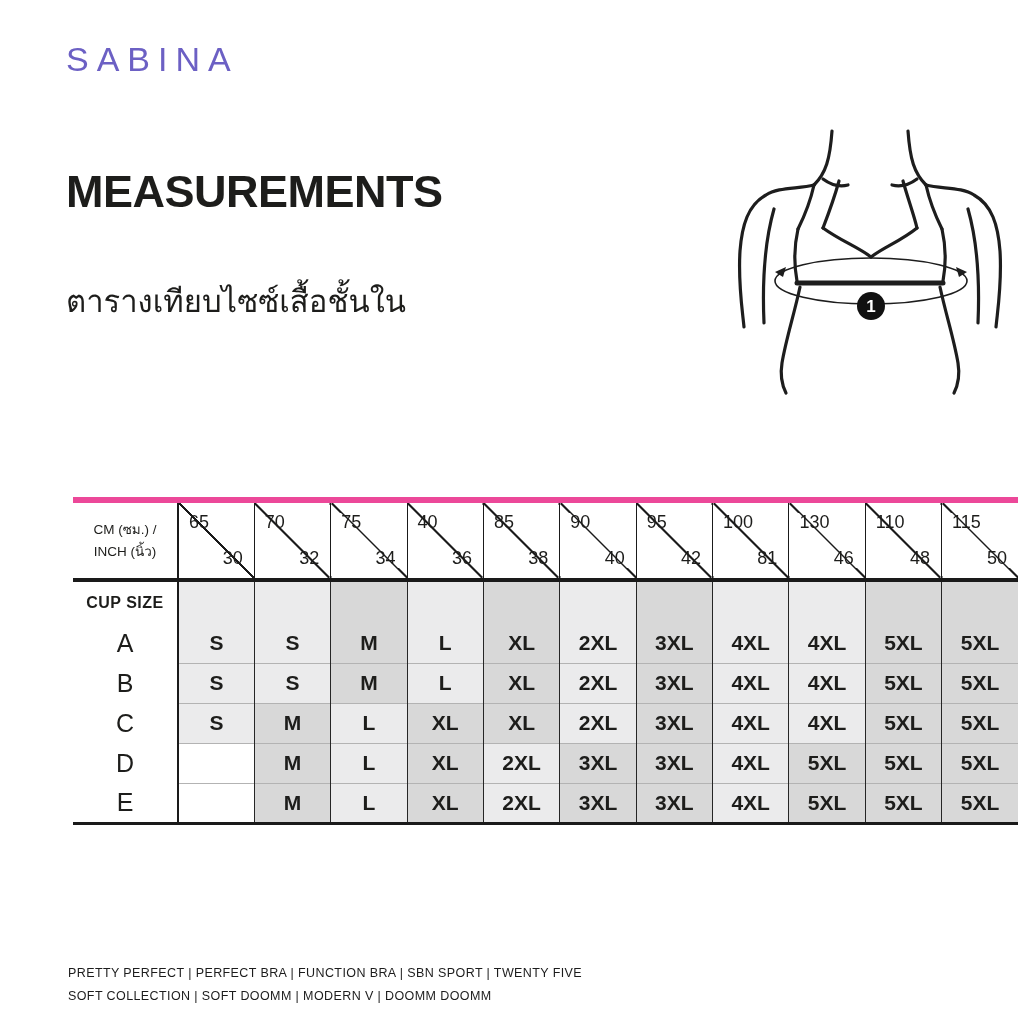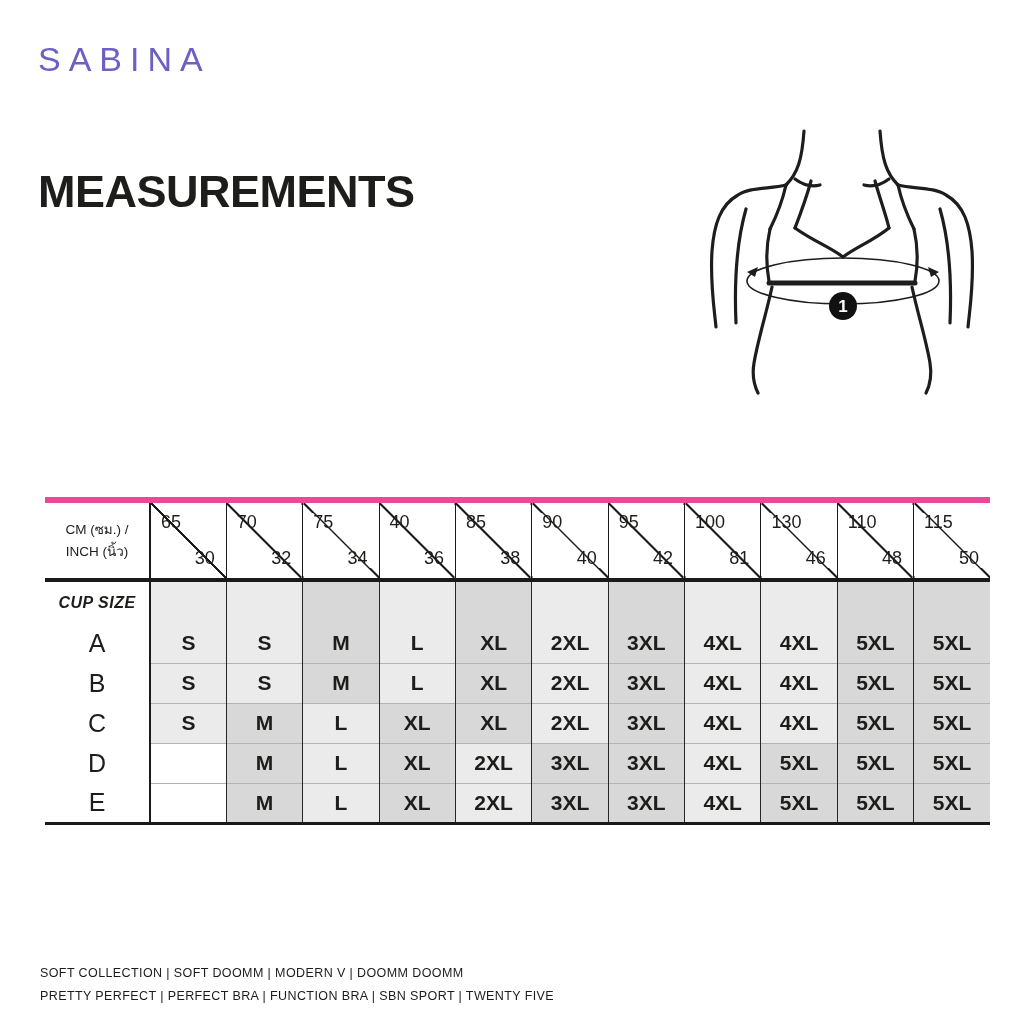--- a/index.html
+++ b/index.html
@@ -1,20 +1,20 @@
 <!DOCTYPE html>
 <html><head>
 <meta charset="utf-8">
 <style>
   html,body{margin:0;padding:0;}
   body{
     width:1024px;height:1024px;background:#ffffff;position:relative;overflow:hidden;
     font-family:"Liberation Sans","DejaVu Sans",sans-serif;color:#1d1d1b;
   }
-  .canvas{position:absolute;inset:0;}
+  .canvas{position:absolute;inset:0;margin-left:28px;}
 
   
   .logo{
     position:absolute;left:38px;top:40px;
     font-size:34px;font-weight:400;letter-spacing:8px;color:#6c60c4;
   }
 
   
   .heading{position:absolute;left:38px;top:168px;line-height:1.08;}
   .heading .line{font-size:45px;font-weight:bold;letter-spacing:-0.5px;color:#1d1d1b;}
@@ -50,21 +50,21 @@
   th.diag-cell{
     position:relative;border-left:1.5px solid #1a1a1a;border-bottom:4px solid #1a1a1a;
     font-weight:400;font-size:18px;color:#1d1d1b;
     background-image:linear-gradient(to top right,
       transparent calc(50% - 0.8px), #1a1a1a calc(50% - 0.8px),
       #1a1a1a calc(50% + 0.8px), transparent calc(50% + 0.8px));
   }
   th.diag-cell .cm{position:absolute;top:9px;left:10px;}
   th.diag-cell .inch{position:absolute;bottom:9px;right:11px;}
 
-  tr.cup-row{height:43px;font-style:italic;}
+  tr.cup-row{height:43px;}
   tr.data-row{height:40px;}
   td.cup-size-label{
     font-weight:bold;font-size:16px;text-align:center;vertical-align:middle;
     border-right:2px solid #1a1a1a;background:#fff;letter-spacing:0.5px;
   }
   td.row-label{
     font-size:25px;font-weight:400;text-align:center;vertical-align:middle;
     border-right:2px solid #1a1a1a;background:#fff;
   }
   td.size-cell{
@@ -81,20 +81,21 @@
 </head>
 <body>
 
 <div class="canvas">
 
   <div class="logo">SABINA</div>
 
   <div class="heading">
     <div class="line">MEASUREMENTS</div>
   </div>
+  <div class="subtitle-th">ตารางเทียบไซซ์เสื้อชั้นใน</div>
 
   <svg class="fig" viewBox="0 0 290 270" fill="none" stroke="#1d1d1d" stroke-width="3.2" stroke-linecap="round" stroke-linejoin="round">
 
     <path d="M106,6 C104,34 100,48 88,60"></path>
     <path d="M182,6 C184,34 188,48 200,60"></path>
 
     <path d="M97,54 C105,60 114,62 122,60"></path>
     <path d="M191,54 C183,60 174,62 166,60"></path>
 
     <path d="M88,60 C72,64 52,62 40,70 C22,80 16,100 14,126 C12,158 16,182 18,202"></path>
@@ -262,17 +263,17 @@
           <td class="size-cell" style="background: rgb(216, 216, 216);">3XL</td>
           <td class="size-cell" style="background: rgb(235, 235, 236);">4XL</td>
           <td class="size-cell" style="background: rgb(216, 216, 216);">5XL</td>
           <td class="size-cell" style="background: rgb(216, 216, 216);">5XL</td>
           <td class="size-cell" style="background: rgb(216, 216, 216);">5XL</td>
         </tr>
       </tbody>
   </table>
 
   <div class="footer">
+    <div>PRETTY PERFECT  |  PERFECT BRA  |  FUNCTION BRA  |  SBN SPORT  |  TWENTY FIVE</div>
     <div>SOFT COLLECTION  |  SOFT DOOMM  |  MODERN V  |  DOOMM DOOMM</div>
-    <div>PRETTY PERFECT  |  PERFECT BRA  |  FUNCTION BRA  |  SBN SPORT  |  TWENTY FIVE</div>
   </div>
 
 </div>
 
 </body></html>

